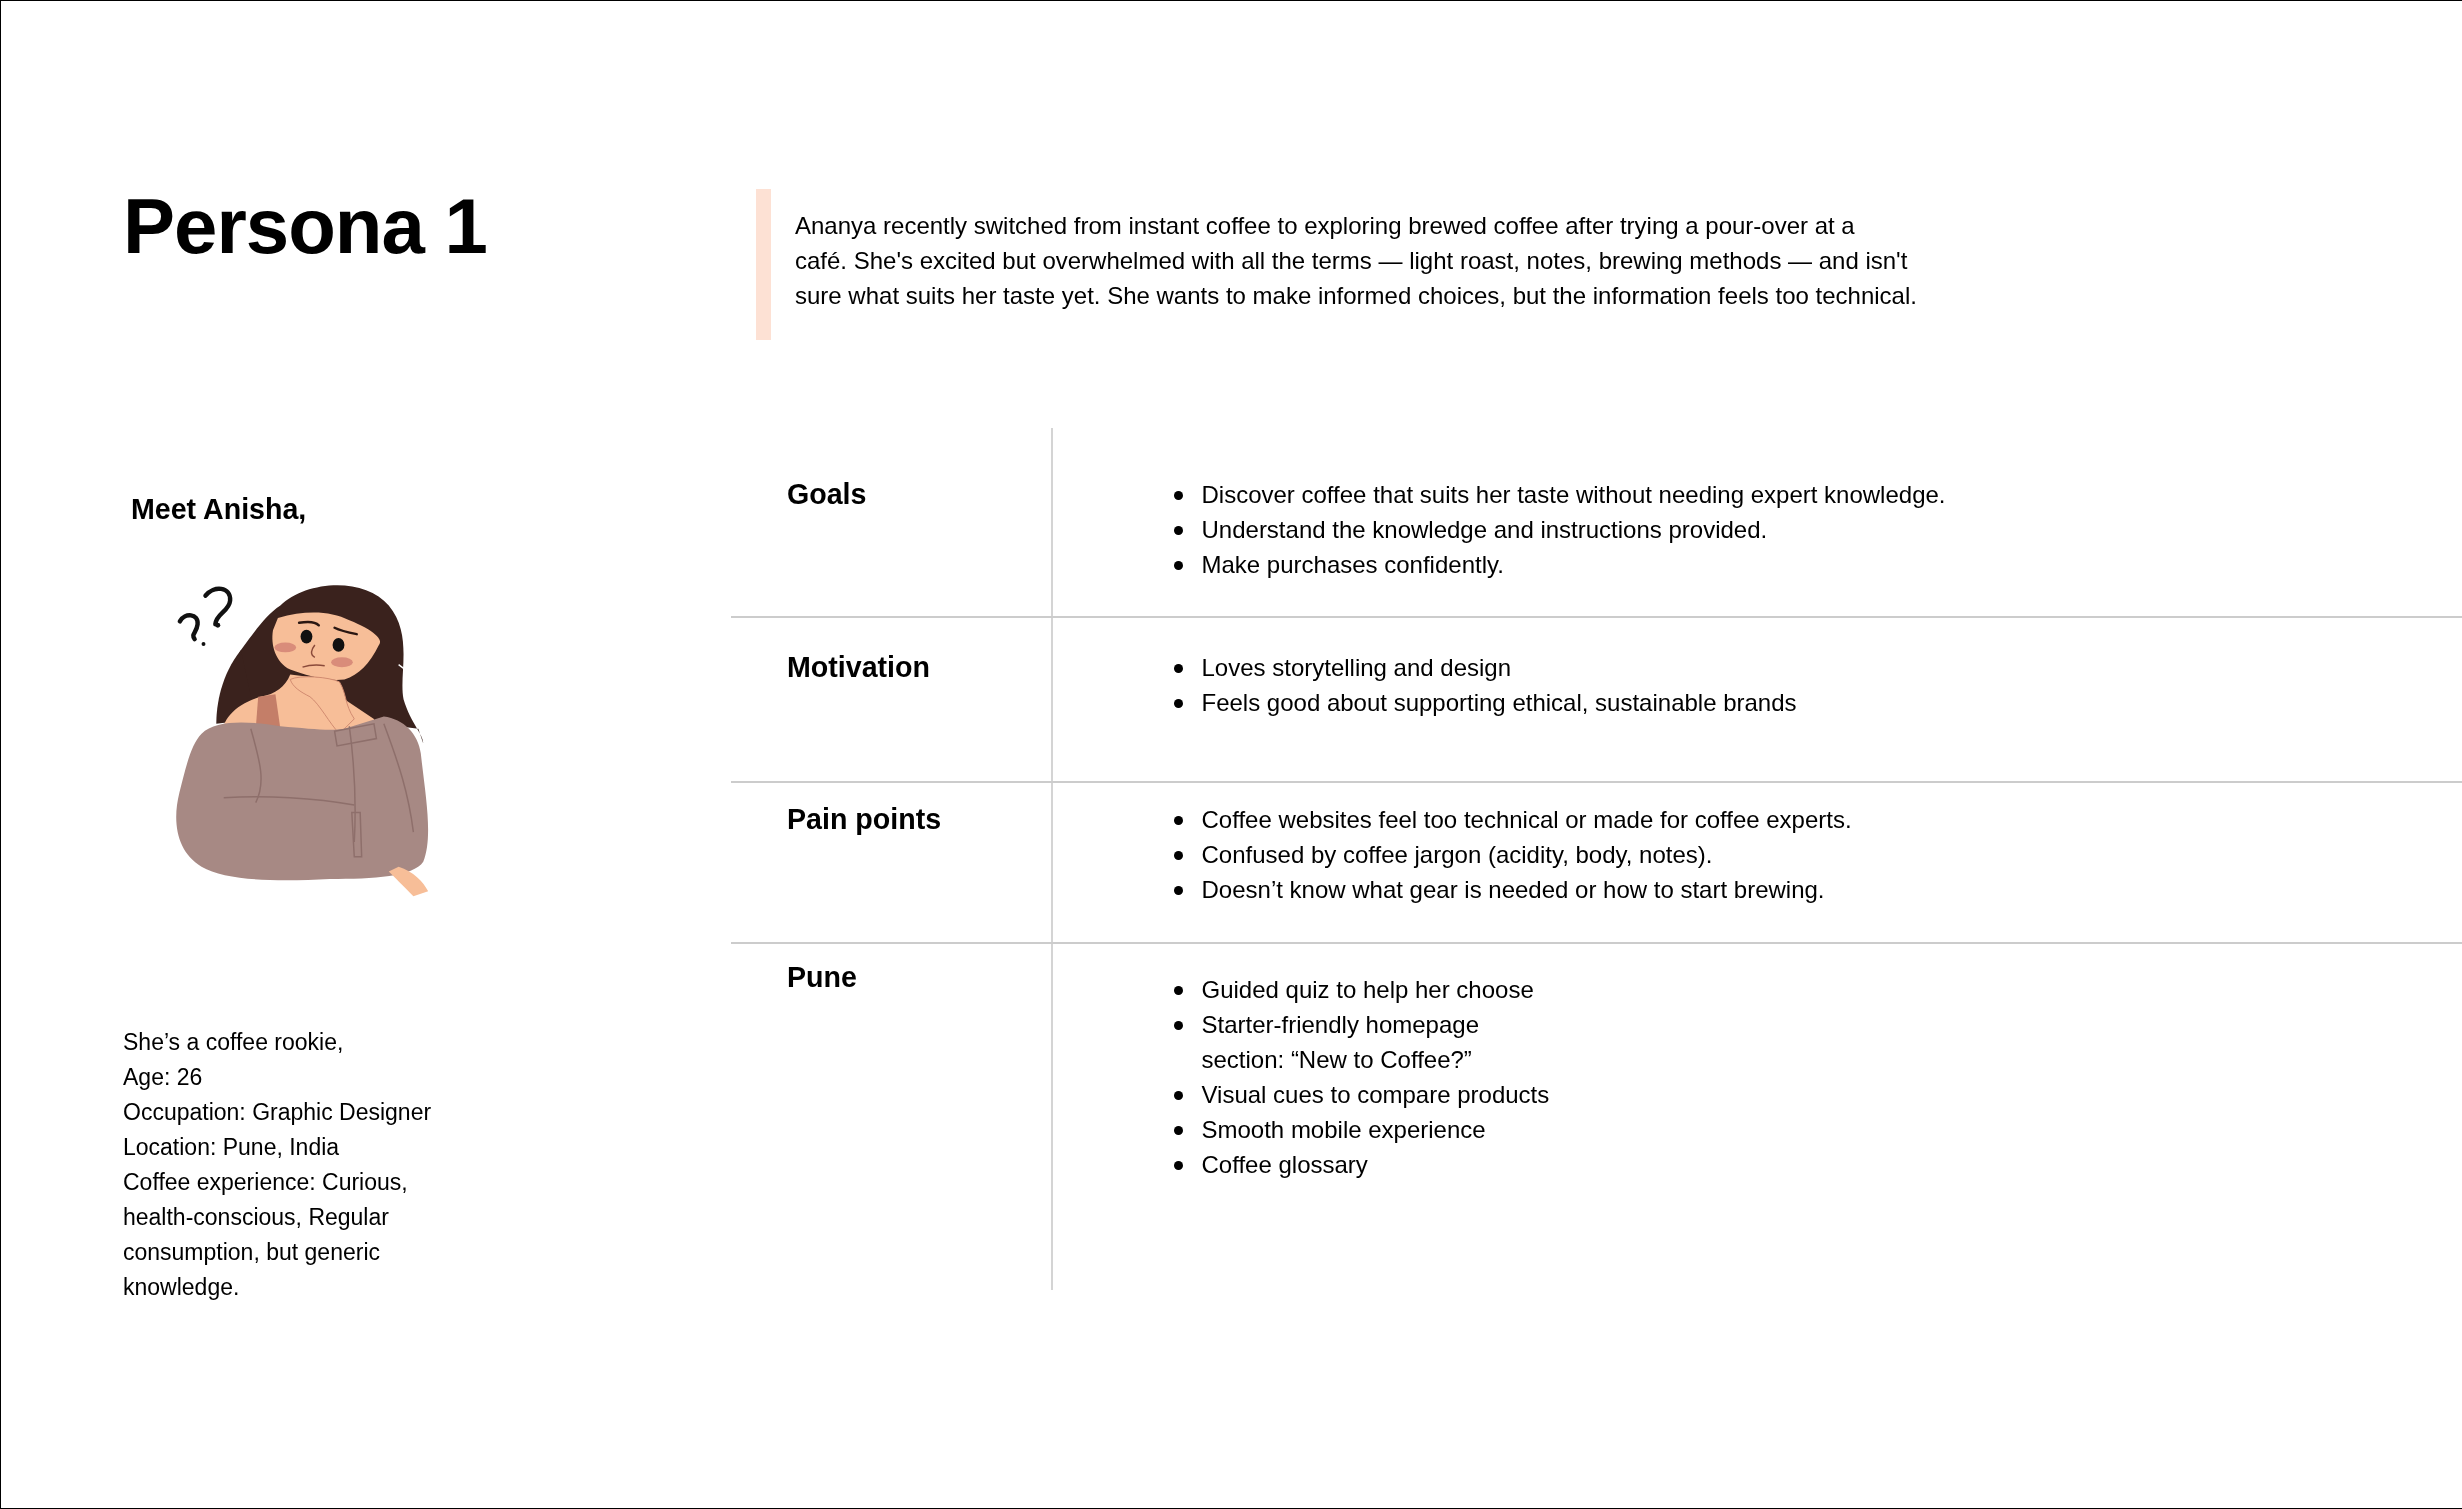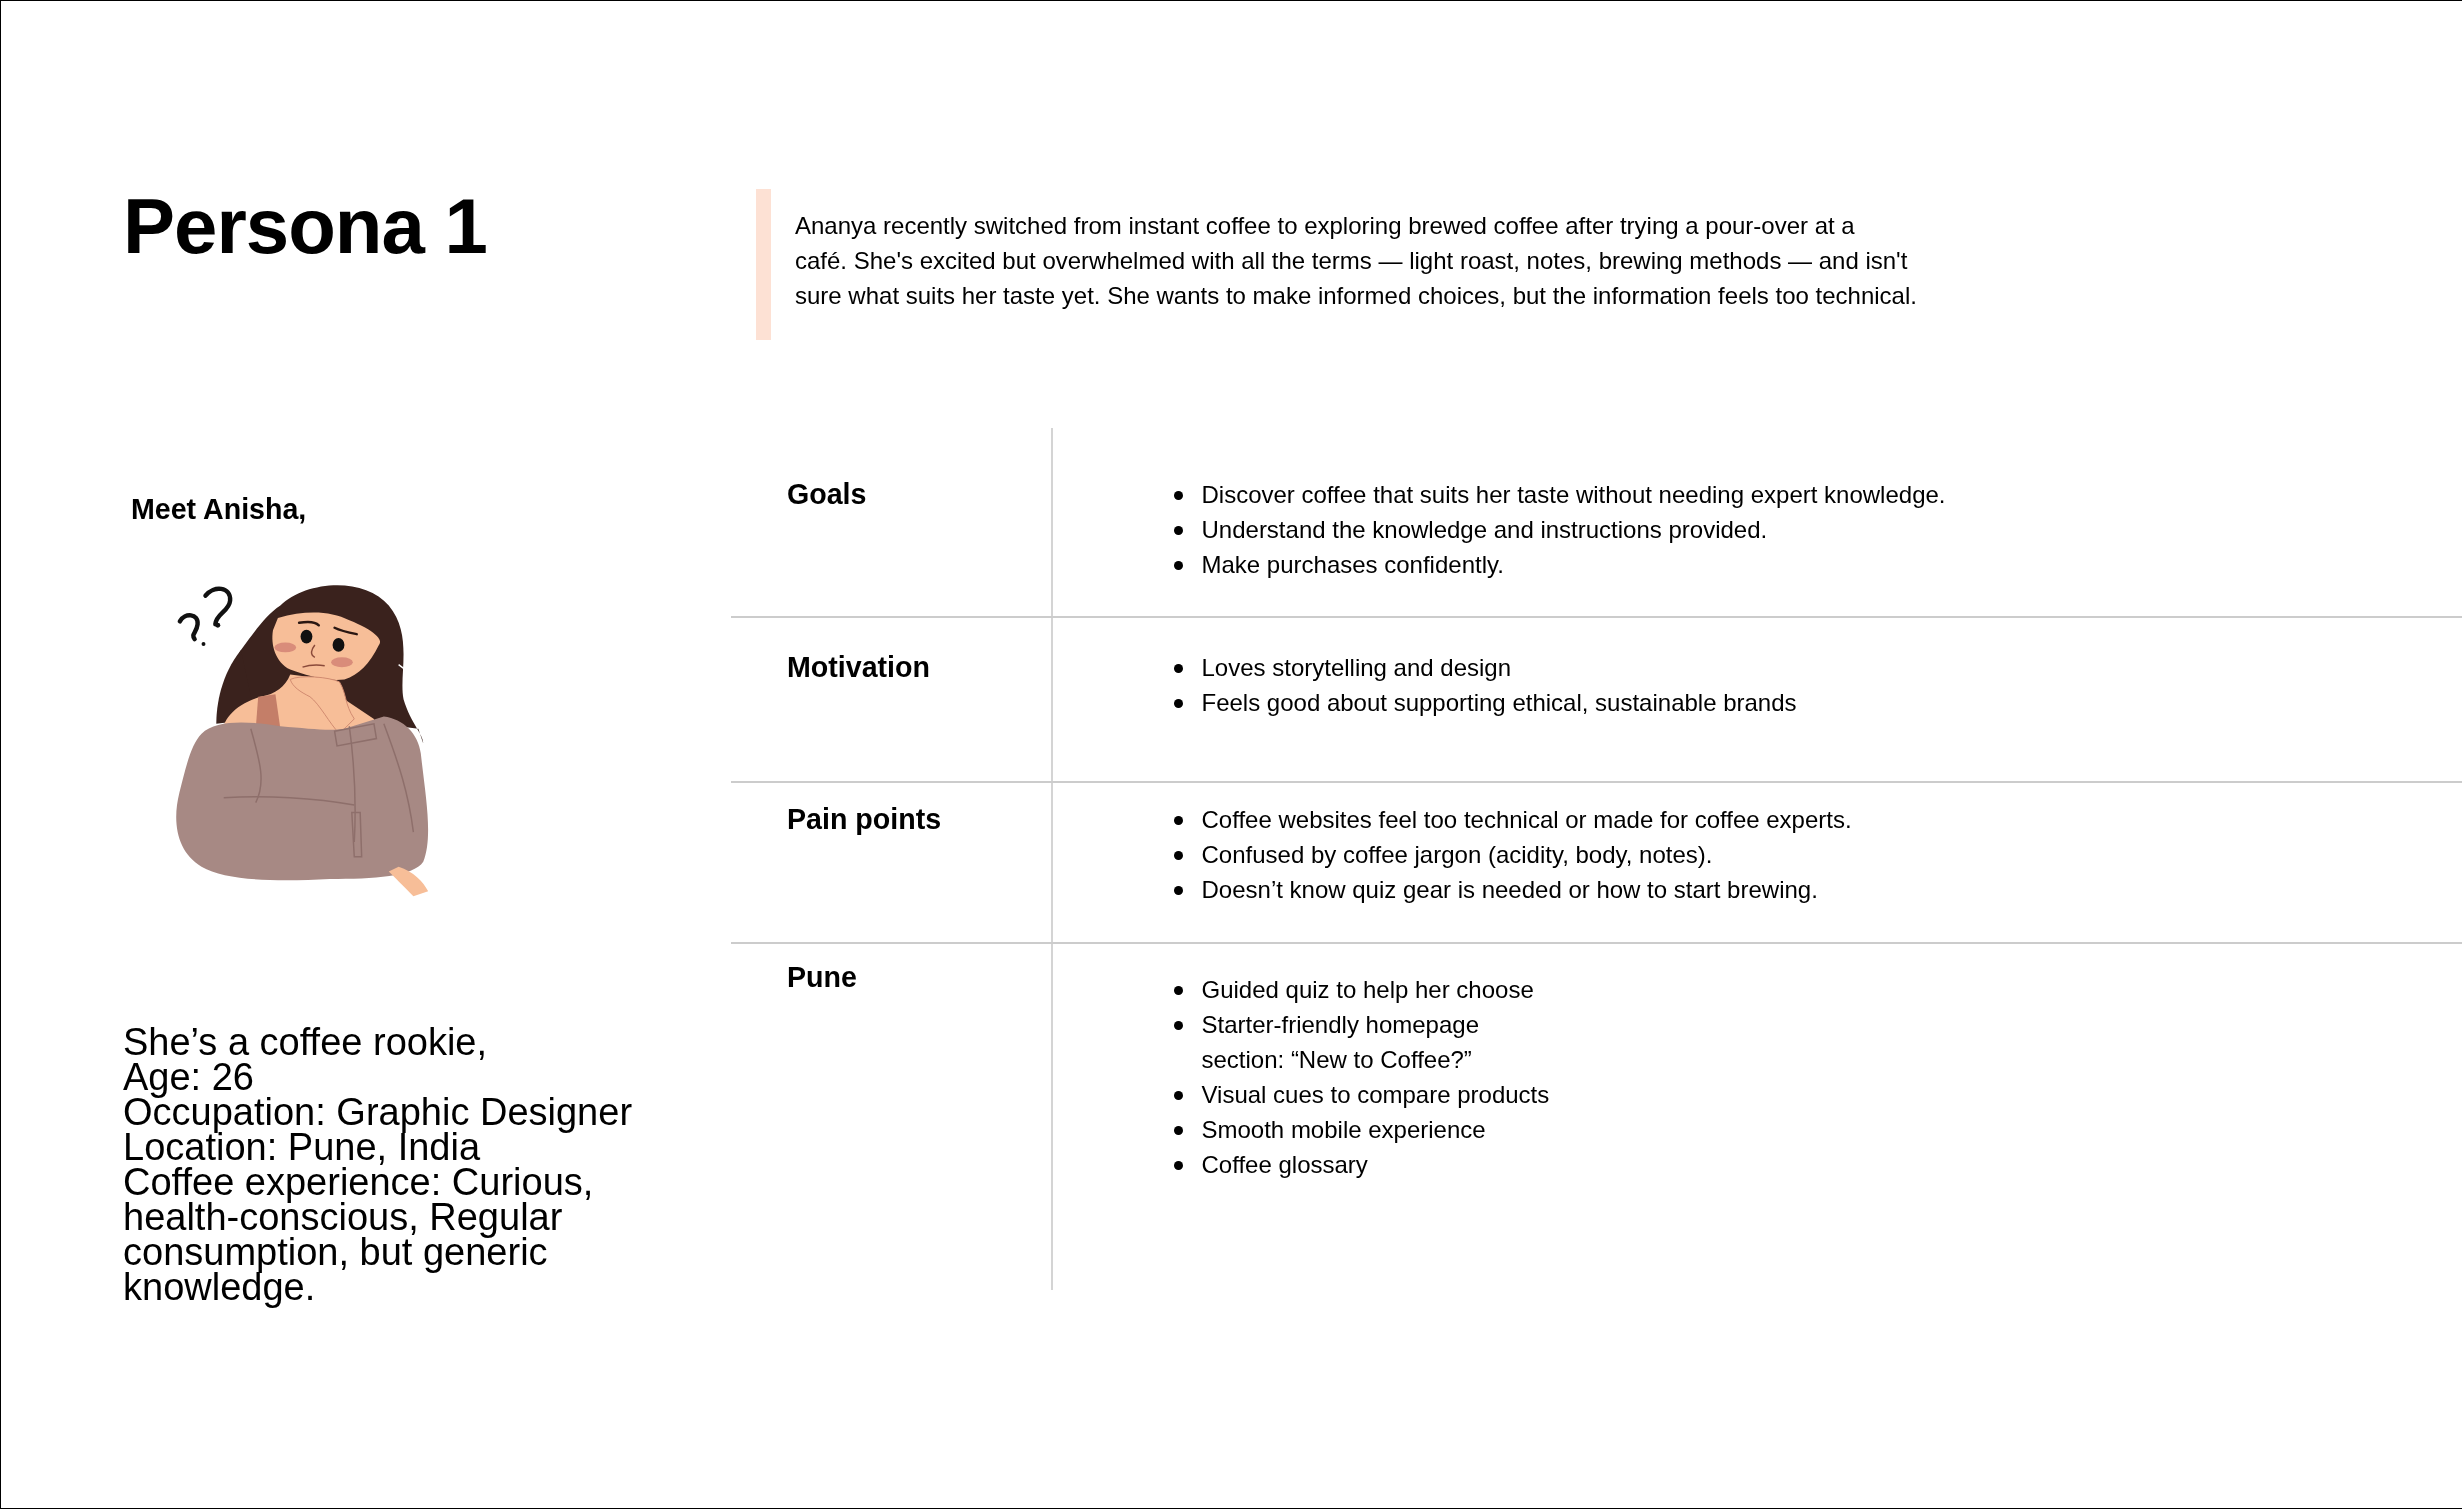--- a/index.html
+++ b/index.html
@@ -22,21 +22,21 @@
   .intro {
     position: absolute; left: 795px; top: 208px; width: 1537px;
     font-size: 24px; line-height: 35px; white-space: pre-line;
   }
   .meet {
     position: absolute; left: 123px; top: 493px; font-size: 28.6px; font-weight: 700; white-space: nowrap; margin-left: 8px;
   }
   .illustration { position: absolute; left: 167px; top: 576px; width: 276px; height: 404px; }
   .bio {
     position: absolute; left: 123px; top: 1025px; width: 443px;
-    font-size: 38px; line-height: 35px;
+    font-size: 23px; line-height: 35px;
   }
   .bio div { white-space: nowrap; }
   .vdivider { position: absolute; left: 1051px; top: 428px; width: 2px; height: 862px; }
   .hdivider { position: absolute; left: 731px; right: 2px; height: 2px; }
   .section-label {
     position: absolute; left: 787px; font-size: 28.6px; font-weight: 700; white-space: nowrap;
   }
   .bullets {
     position: absolute; left: 1172px; margin: 0; padding: 0; list-style: none;
     font-size: 24px; line-height: 35px;
@@ -136,21 +136,21 @@
 <div class="section-label" style="top:651px">Motivation</div>
 <ul class="bullets" style="top:650px">
   <li>Loves storytelling and design</li>
   <li>Feels good about supporting ethical, sustainable brands</li>
 </ul>
 
 <div class="section-label" style="top:803px">Pain points</div>
 <ul class="bullets" style="top:802px">
   <li>Coffee websites feel too technical or made for coffee experts.</li>
   <li>Confused by coffee jargon (acidity, body, notes).</li>
-  <li>Doesn’t know quiz gear is needed or how to start brewing.</li>
+  <li>Doesn’t know what gear is needed or how to start brewing.</li>
 </ul>
 
 <div class="section-label" style="top:961px">Pune</div>
 <ul class="bullets" style="top:972px">
   <li>Guided quiz to help her choose</li>
   <li>Starter-friendly homepage
 section: “New to Coffee?”</li>
   <li>Visual cues to compare products</li>
   <li>Smooth mobile experience</li>
   <li>Coffee glossary</li>

